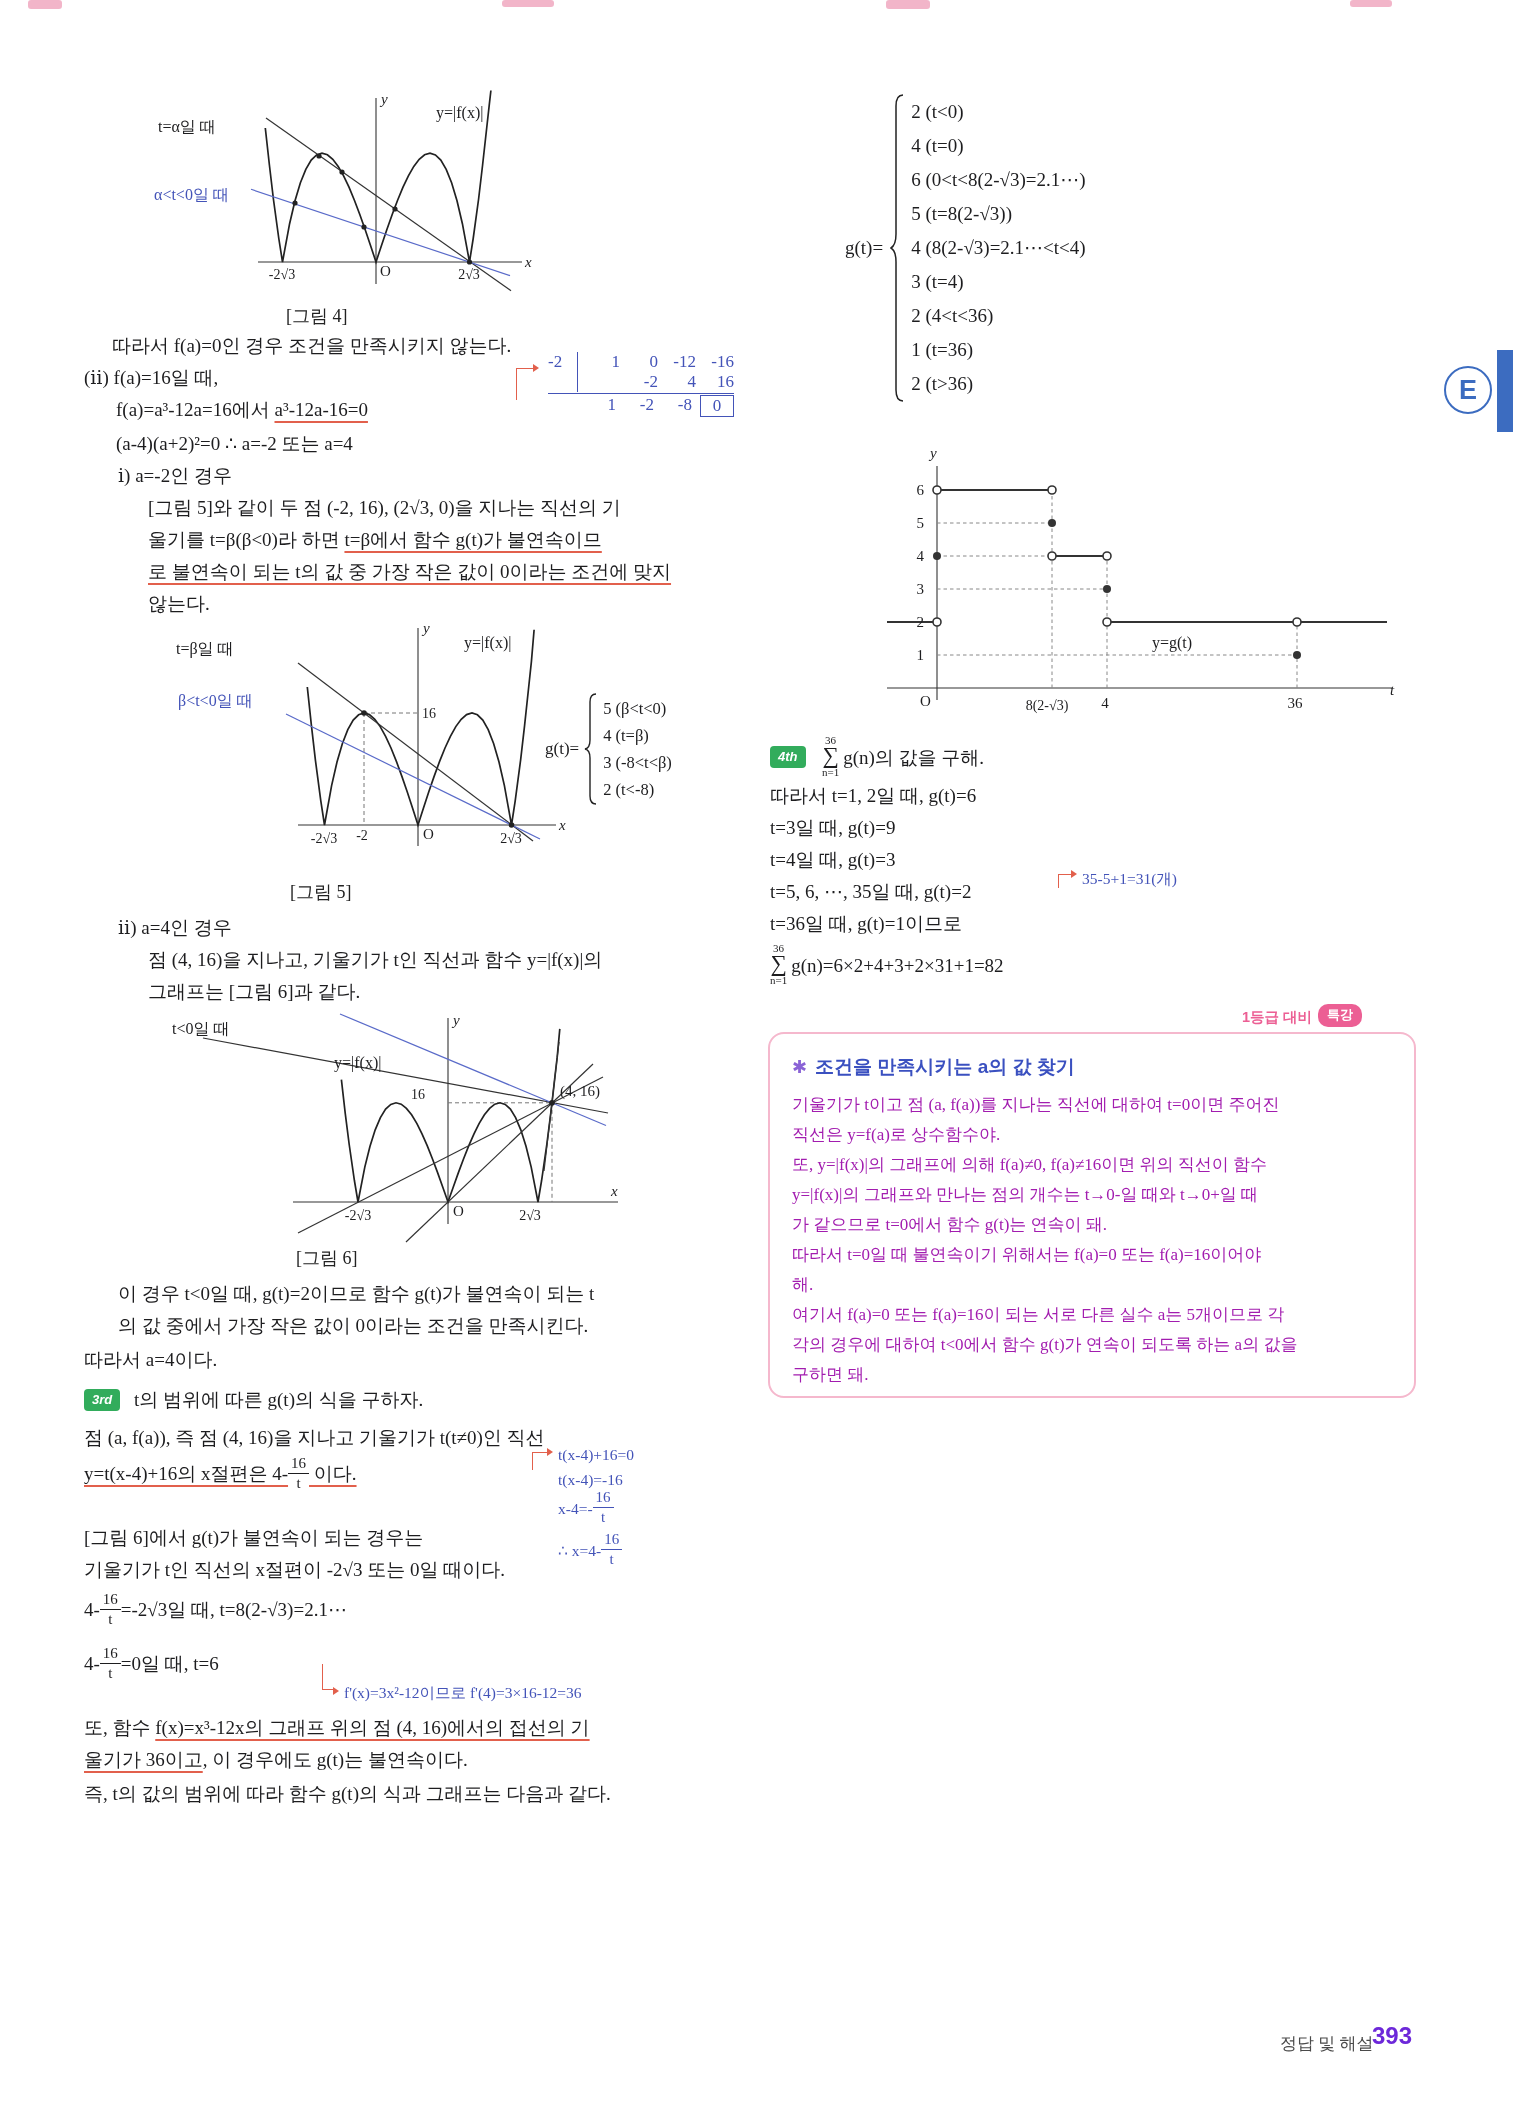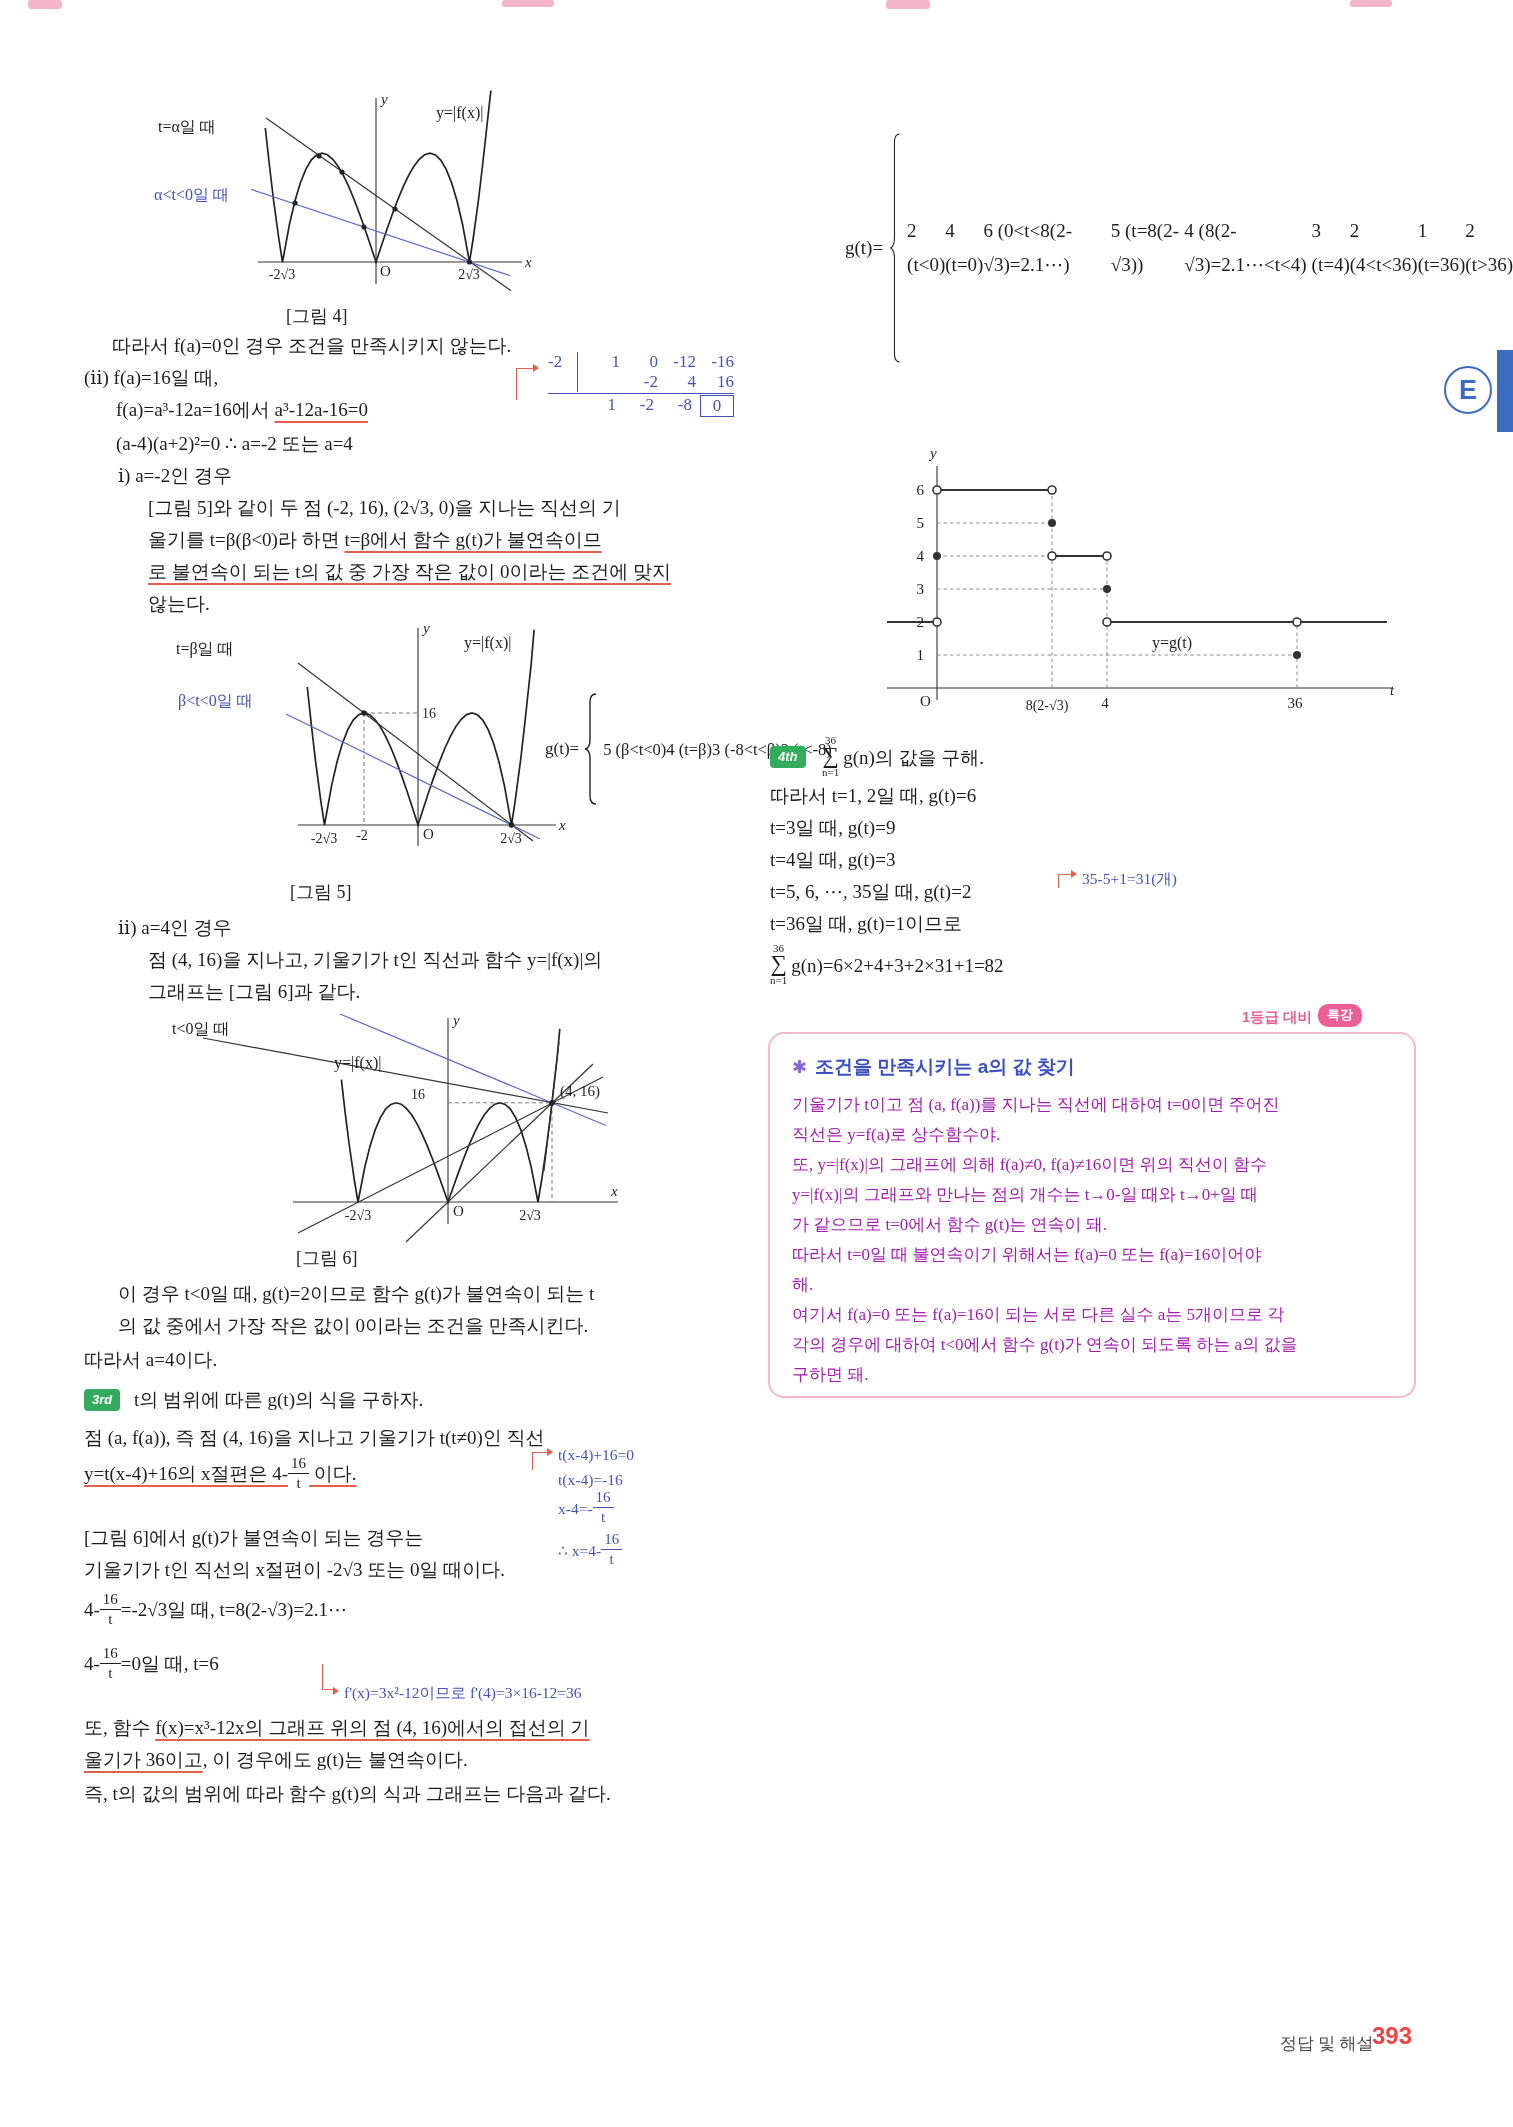--- a/index.html
+++ b/index.html
@@ -19,42 +19,42 @@
   .sum .su,.sum .sl{font-size:11px}
   .sum .ss{font-size:23px;line-height:.9}
   .elbow{position:absolute}
   .eup{border-left:1.6px solid #e2604c;border-top:1.6px solid #e2604c}
   .eup::after{content:"";position:absolute;right:-7px;top:-5.5px;border:4.5px solid transparent;border-left:6px solid #e2604c}
   .edn{border-left:1.6px solid #e2604c;border-bottom:1.6px solid #e2604c}
   .edn::after{content:"";position:absolute;right:-7px;bottom:-5.5px;border:4.5px solid transparent;border-left:6px solid #e2604c}
   svg text{font-family:"Liberation Serif","DejaVu Serif",serif;fill:#1d1d1f}
   svg .bluetext{fill:#4353b8}
   .cases{position:absolute;display:flex;align-items:center;gap:5px}
-  .cases .clines{display:flex;flex-direction:row}
+  .cases .clines{display:flex;flex-direction:column}
   .synth{position:absolute;color:#4353b8;font-size:17px}
   .synth .srow{display:flex}
   .synth .sc{display:inline-block;width:38px;text-align:right}
   .synth .sdv{width:30px;text-align:left}
   .synth .vbar{border-right:1.3px solid #4353b8;margin-right:4px}
   .synth .s3{border-top:1.3px solid #4353b8;margin-top:1px;padding-top:1px}
   .synth .srem{border:1.2px solid #4353b8;width:34px;text-align:center;margin-left:8px}
   .tip{position:absolute;border:2px solid #f5b8cd;border-radius:16px;background:#fff;padding:20px 22px 16px}
   .tip .trow{display:flex;align-items:baseline;gap:8px;margin-bottom:10px;font-family:"Liberation Sans","DejaVu Sans",sans-serif}
   .tip .tstar{color:#8a63d6;font-size:18px;font-weight:700}
   .tip .ttitle{color:#3a50c0;font-size:19px;font-weight:700}
   .tip .tline{font-size:17px;line-height:30px;color:#a21caf;white-space:nowrap}
   .tipbadge{position:absolute;display:flex;align-items:flex-end;gap:6px;font-family:"Liberation Sans",sans-serif}
   .tipbadge .tb1{color:#ec5f94;font-size:14.5px;font-weight:700}
   .tipbadge .tb2{background:#ec5f94;color:#fff;font-size:13px;font-weight:700;padding:2px 9px 3px;border-radius:10px}
   .artifact{position:absolute;background:#f0a8c0;opacity:.85;border-radius:3px}
   .ecirc{position:absolute;width:48px;height:48px;border:2.5px solid #3c6cc0;border-radius:50%;display:flex;align-items:center;justify-content:center;
          color:#3c6cc0;font-family:"Liberation Sans",sans-serif;font-size:27px;font-weight:700}
   .ebar{position:absolute;background:#3c6cc0}
   .footer-label{position:absolute;font-size:17px;color:#4a4a4a}
-  .footer-num{position:absolute;font-size:24px;font-weight:700;font-family:"Liberation Sans",sans-serif;color:#ef4444}
+  .footer-num{position:absolute;font-size:24px;font-weight:700;font-family:"Liberation Sans",sans-serif;color:#6d28d9}
 </style>
 </head>
 <body>
 
 <div class="artifact" style="left:28px;top:0;width:34px;height:9px"></div>
 <div class="artifact" style="left:502px;top:0;width:52px;height:7px"></div>
 <div class="artifact" style="left:886px;top:0;width:44px;height:9px"></div>
 <div class="artifact" style="left:1350px;top:0;width:42px;height:7px"></div>
 
 <svg class="abs" style="left:118px;top:90px" width="420" height="218" viewBox="0 0 420 218">

